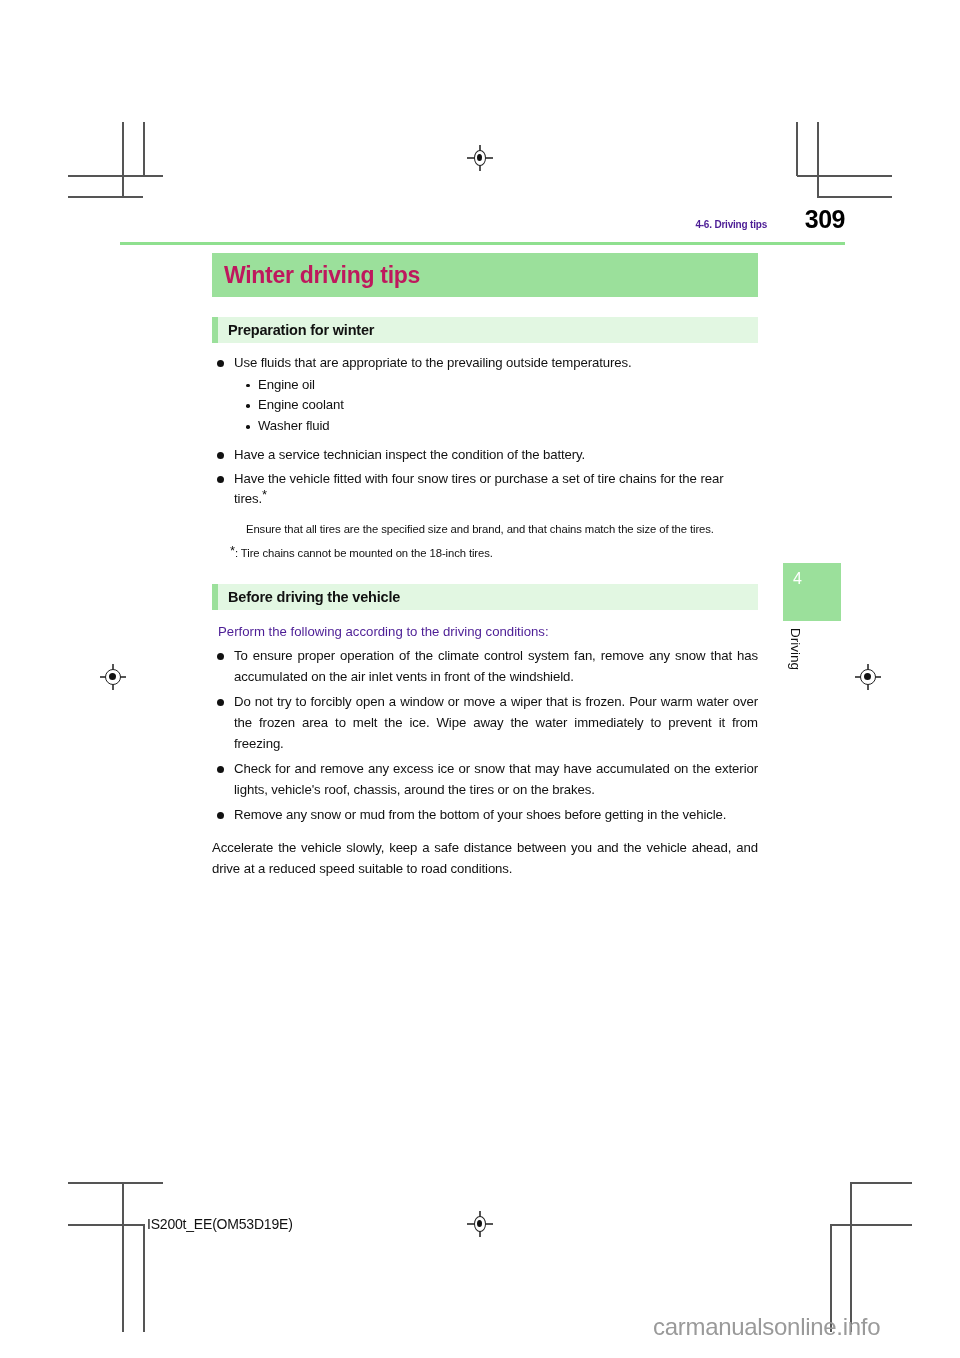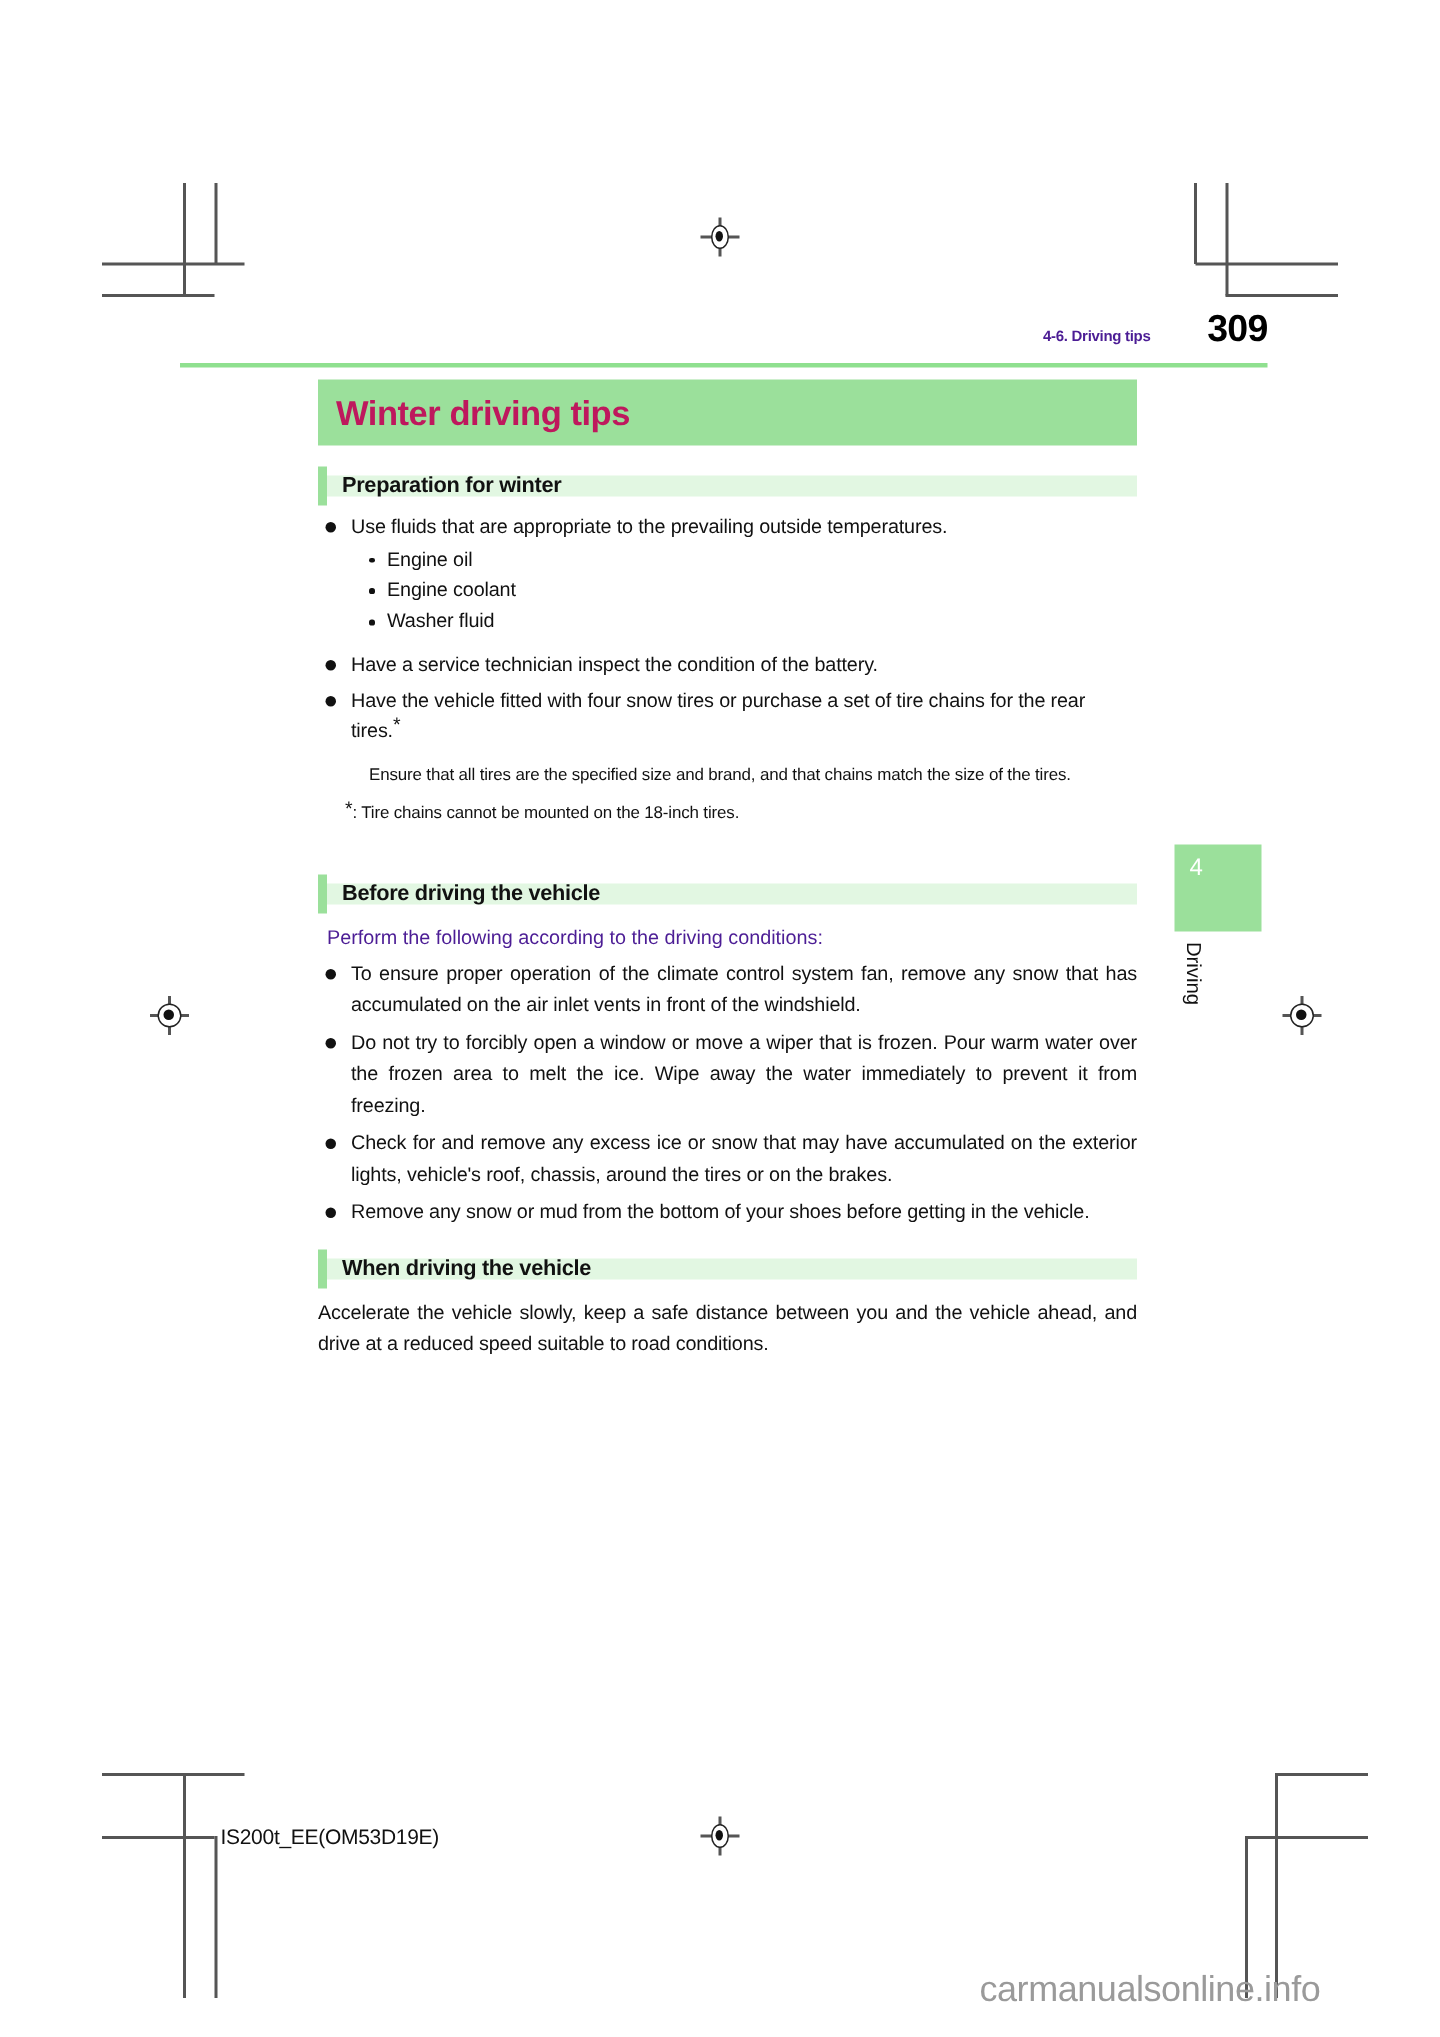--- a/index.html
+++ b/index.html
@@ -118,21 +118,21 @@
     font-weight: 700;
     line-height: 1.62;
     letter-spacing: -0.15px;
     text-align: justify;
     color: #111;
   }
 
   .section-head {
     background: #E2F7E2;
     margin-top: 20px;
-    height: 14px;
+    height: 26px;
     display: flex;
     align-items: center;
     position: relative;
   }
   .section-head .sh-bar {
     width: 6px;
     height: 26px;
     background: #9BE09B;
     flex: 0 0 6px;
   }
@@ -380,21 +380,21 @@
     </li>
     <li style="margin-top:2px;">
       <span class="dot"></span>
       <span class="li-text">Have the vehicle fitted with four snow tires or purchase a set of tire chains for the rear tires.</span><sup class="star-sup">*</sup>
     </li>
   </ul>
 
   <div class="note-indent">Ensure that all tires are the specified size and brand, and that chains match the size of the tires.</div>
   <div class="footnote"><span class="star">*</span><span>: Tire chains cannot be mounted on the 18-inch tires.</span></div>
 
-  <div class="section-head" style="margin-top:38px;">
+  <div class="section-head" style="margin-top:22px;">
     <span class="sh-bar"></span>
     <span class="sh-text">Before driving the vehicle</span>
   </div>
 
   <div class="lead-line">Perform the following according to the driving conditions:</div>
 
   <ul class="bullets" style="margin-top:4px;">
     <li class="justify" style="margin-bottom:5px;">
       <span class="dot"></span>
       <span class="li-text">To ensure proper operation of the climate control system fan, remove any snow that has accumulated on the air inlet vents in front of the windshield.</span>
@@ -406,23 +406,19 @@
     <li class="justify" style="margin-bottom:5px;">
       <span class="dot"></span>
       <span class="li-text">Check for and remove any excess ice or snow that may have accumulated on the exterior lights, vehicle's roof, chassis, around the tires or on the brakes.</span>
     </li>
     <li class="justify">
       <span class="dot"></span>
       <span class="li-text">Remove any snow or mud from the bottom of your shoes before getting in the vehicle.</span>
     </li>
   </ul>
 
-  <div class="section-head" style="margin-top:20px;">
-    <span class="sh-bar"></span>
-    <span class="sh-text">When driving the vehicle</span>
-  </div>
 
   <div class="para">Accelerate the vehicle slowly, keep a safe distance between you and the vehicle ahead, and drive at a reduced speed suitable to road conditions.</div>
 
 </div>
 
 <div class="footer-code">IS200t_EE(OM53D19E)</div>
 <div class="watermark">carmanualsonline.info</div>
 
 </body></html>

